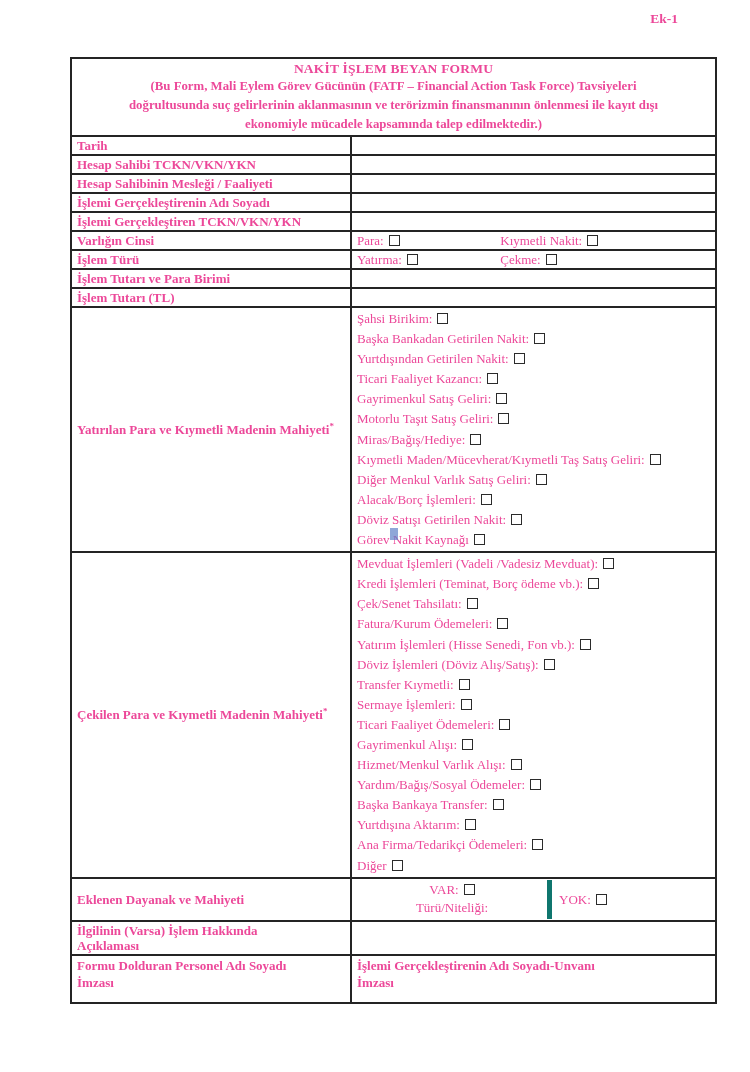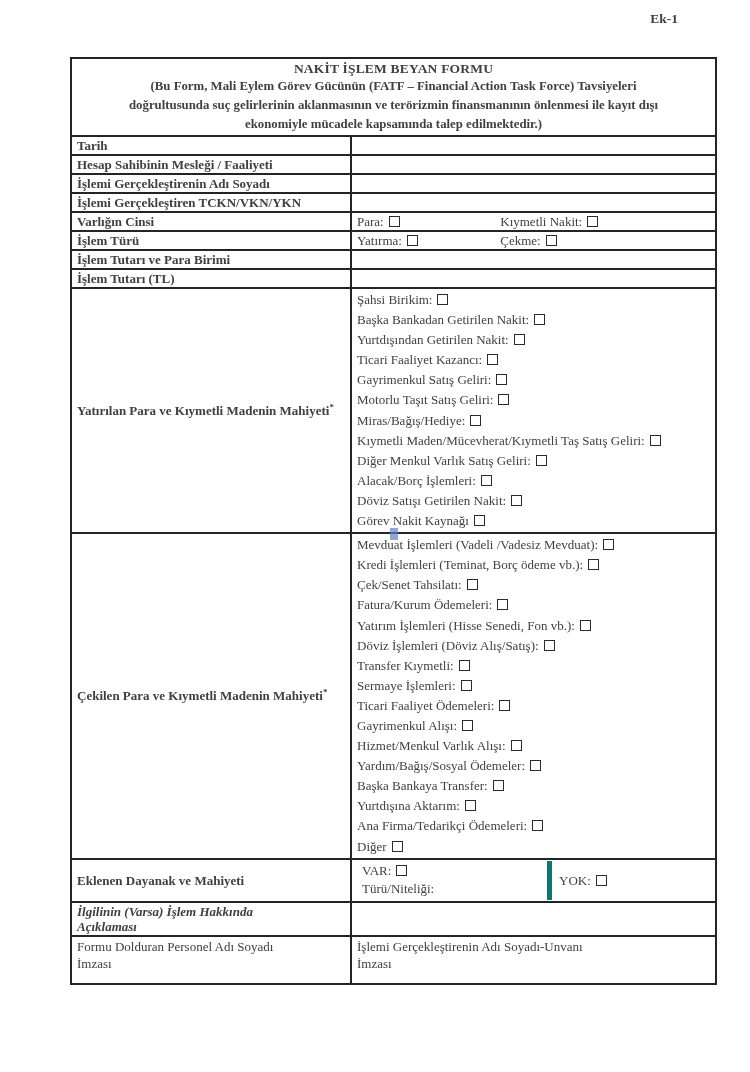--- a/index.html
+++ b/index.html
@@ -1,21 +1,21 @@
 <!DOCTYPE html>
 <html><head>
 <meta charset="utf-8">
 <style>
   html,body{margin:0;padding:0;background:#e9e9e9;}
   .page{
     position:relative;
     width:750px;height:1072px;
     background:#ffffff;
     font-family:"Liberation Serif","DejaVu Serif",serif;
-    color:#404040;
+    color:#ec4899;
     overflow:hidden;
   }
   .corner{
     position:absolute;top:11px;right:72px;
     font-weight:bold;font-size:13.5px;
   }
   table.form{
     position:absolute;left:70px;top:57px;
     width:645px;
     border-collapse:collapse;
@@ -52,27 +52,27 @@
     display:inline-block;
     width:9px;height:9px;
     border:1.3px solid #2b2b2b;
     background:#fff;
     margin-left:5px;
     vertical-align:-1px;
   }
 
   td.split{padding:0;height:38px;}
   .split-inner{display:flex;height:100%;min-height:38px;align-items:stretch;}
-  .var-cell{width:180px;padding:1px 5px;line-height:18.5px;}
+  .var-cell{width:180px;padding:1px 5px;line-height:18.5px;text-align:center;}
   .yok-cell{flex:1;border-left:5px solid #0f766e;padding:6px 7px;display:flex;align-items:center;}
 
-  tr.statement td{height:28px;vertical-align:top;font-style:italic;}
+  tr.statement td{height:28px;vertical-align:top;}
   .lbl2{line-height:15px;}
 
-  tr.sig td{height:44px;vertical-align:top;font-weight:normal;line-height:17px;}
+  tr.sig td{height:44px;vertical-align:top;font-weight:bold;line-height:17px;}
 
   .artifact{
     position:absolute;left:390px;top:528px;width:8px;height:12px;
     background:#5f82c8;opacity:.7;
   }
 </style>
 </head>
 <body>
 
 <div class="page">
@@ -97,20 +97,24 @@
     </tbody>
 
     <tbody>
 
         <tr class="simple">
           <td class="lbl">Tarih</td>
           <td></td>
         </tr>
 
 
+        <tr class="simple">
+          <td class="lbl">Hesap Sahibi TCKN/VKN/YKN</td>
+          <td></td>
+        </tr>
 
         <tr class="simple">
           <td class="lbl">Hesap Sahibinin Mesleği / Faaliyeti</td>
           <td></td>
         </tr>
 
         <tr class="simple">
           <td class="lbl">İşlemi Gerçekleştirenin Adı Soyadı</td>
           <td></td>
         </tr>

